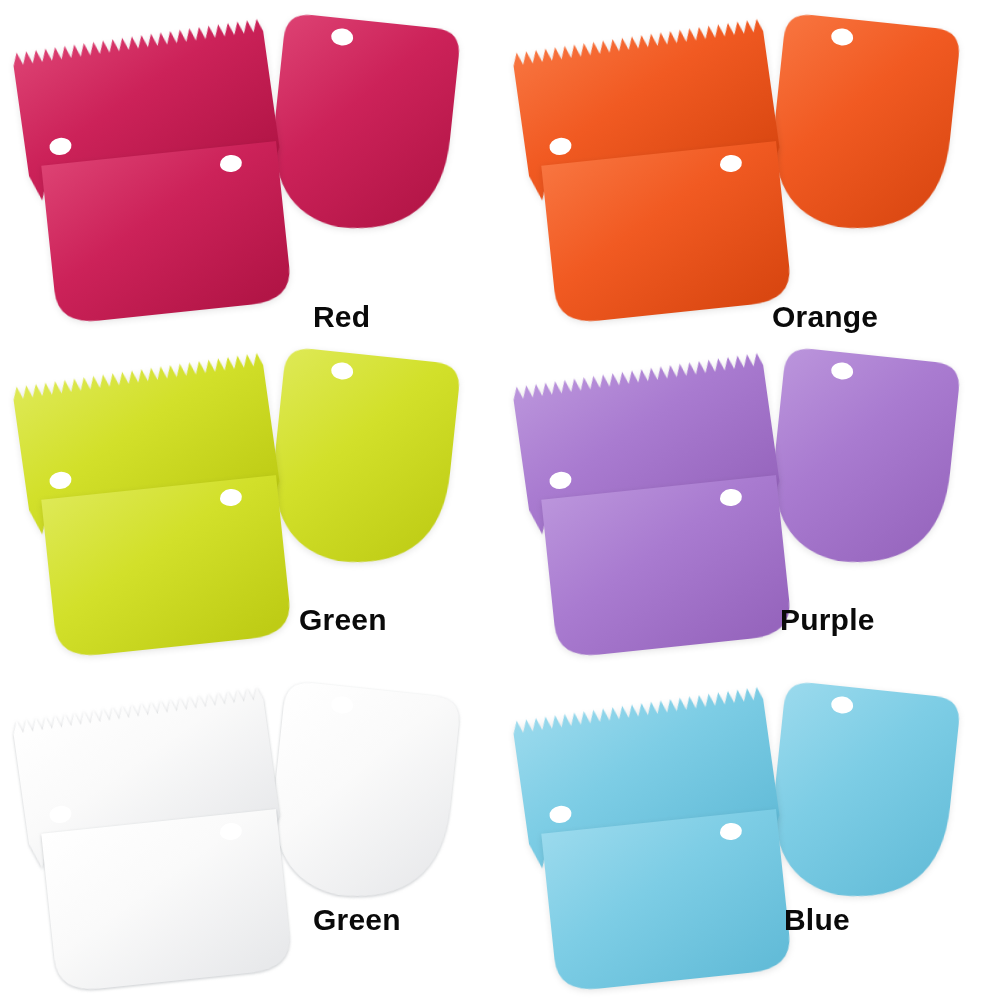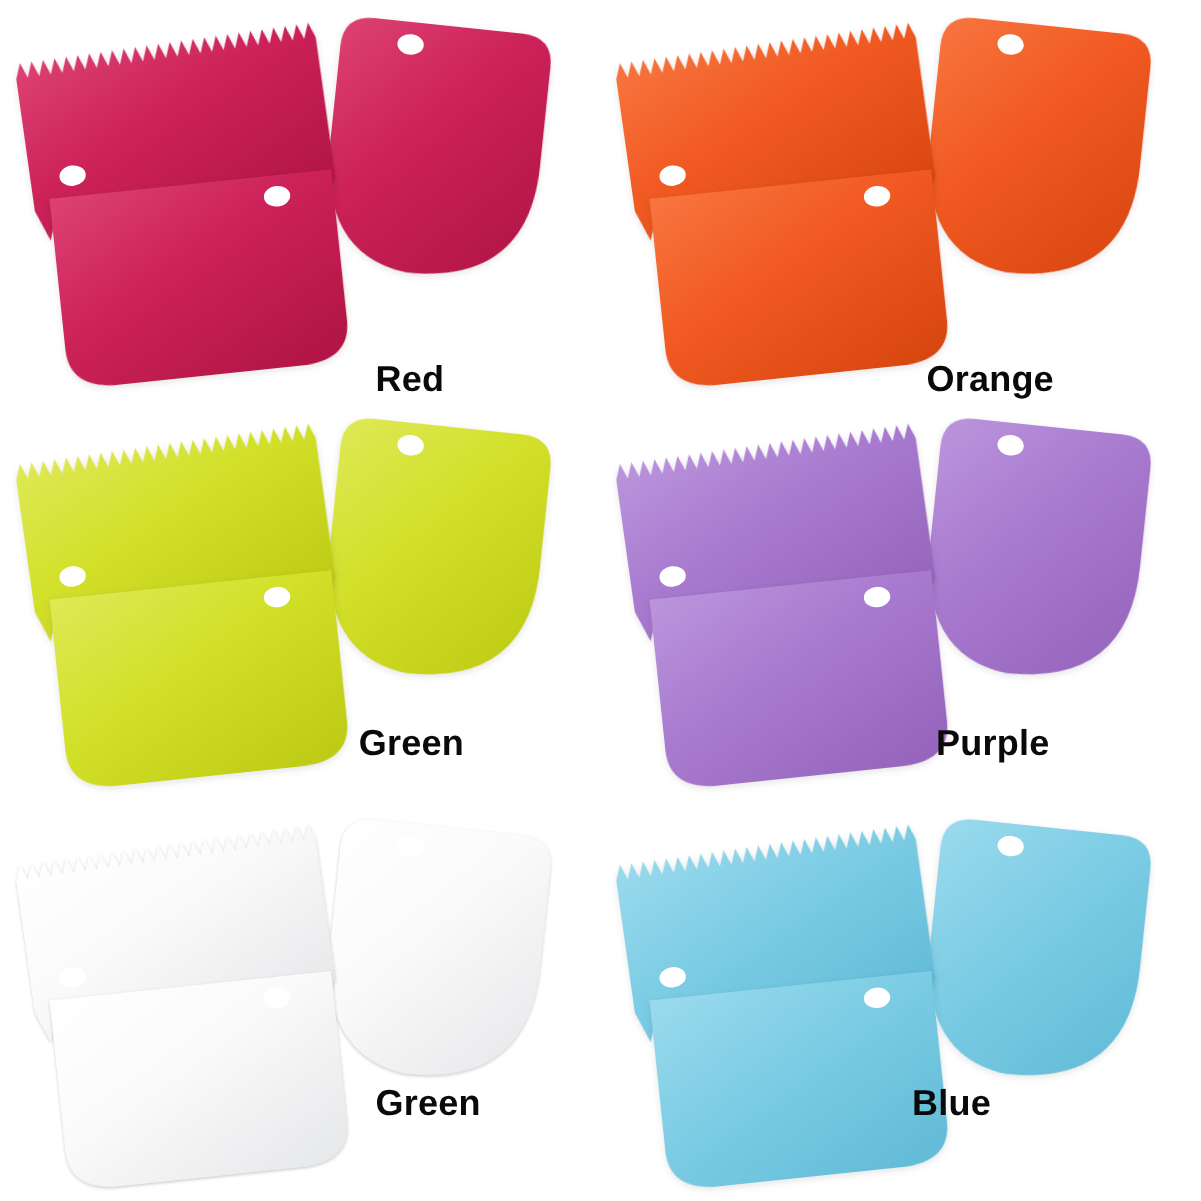--- a/index.html
+++ b/index.html
@@ -307,15 +307,15 @@
       <linearGradient id="g-blue-straight" x1="0" y1="0" x2="0.85" y2="1">
         <stop offset="0%" stop-color="#9BDAED"></stop>
         <stop offset="45%" stop-color="#7DCDE5"></stop>
         <stop offset="100%" stop-color="#63BCD8"></stop>
       </linearGradient>
     </defs>
     <path class="body" d="M 0 0 L 236 0 L 236 126 Q 236 160 194 160 L 42 160 Q 0 160 0 126 Z" fill="url(#g-blue-straight)"></path>
     <ellipse class="hole" cx="188.8" cy="17.6" rx="11" ry="8.5"></ellipse>
   </svg>
       </div>
-      <div class="color-label" style="left: 260px; top: 235px;">Blue</div>
+      <div class="color-label" style="left: 284px; top: 235px;">Blue</div>
     </div>
   </div>
 
 </body></html>

